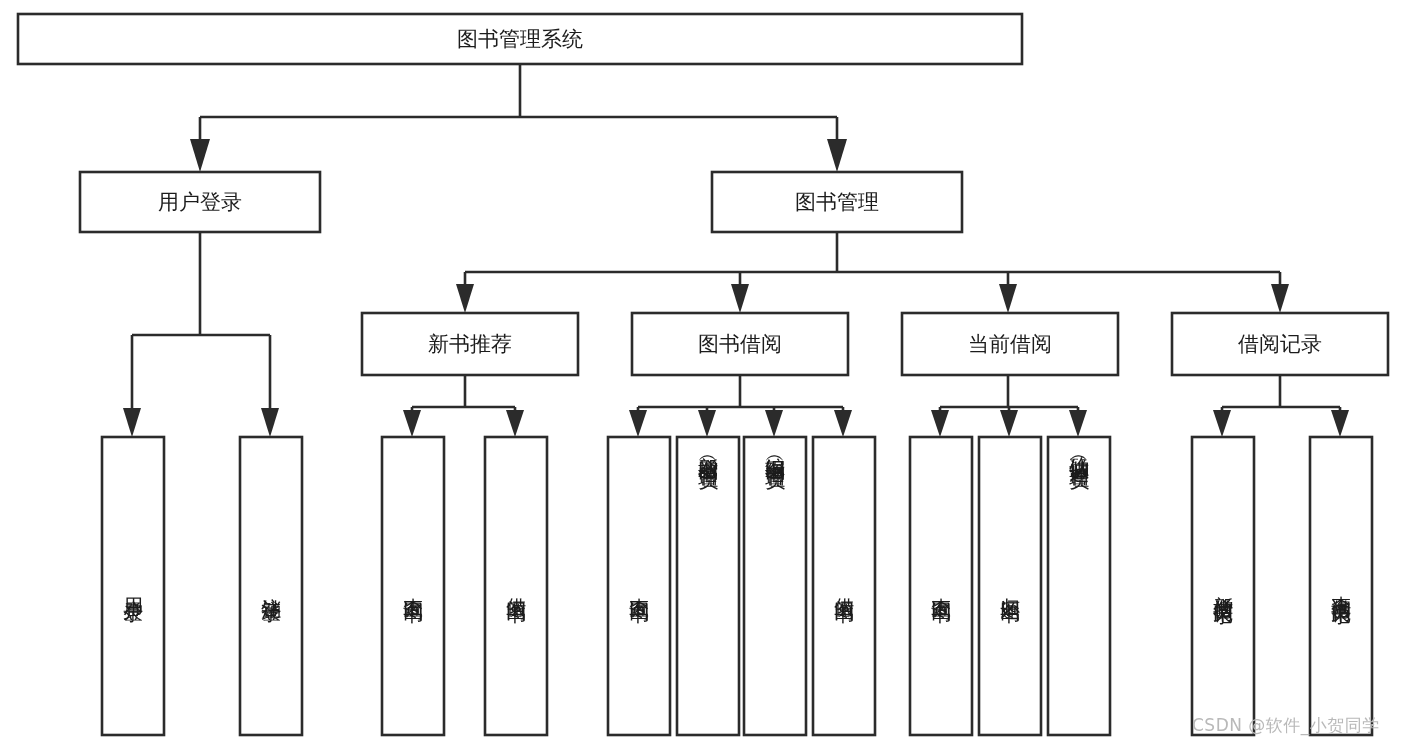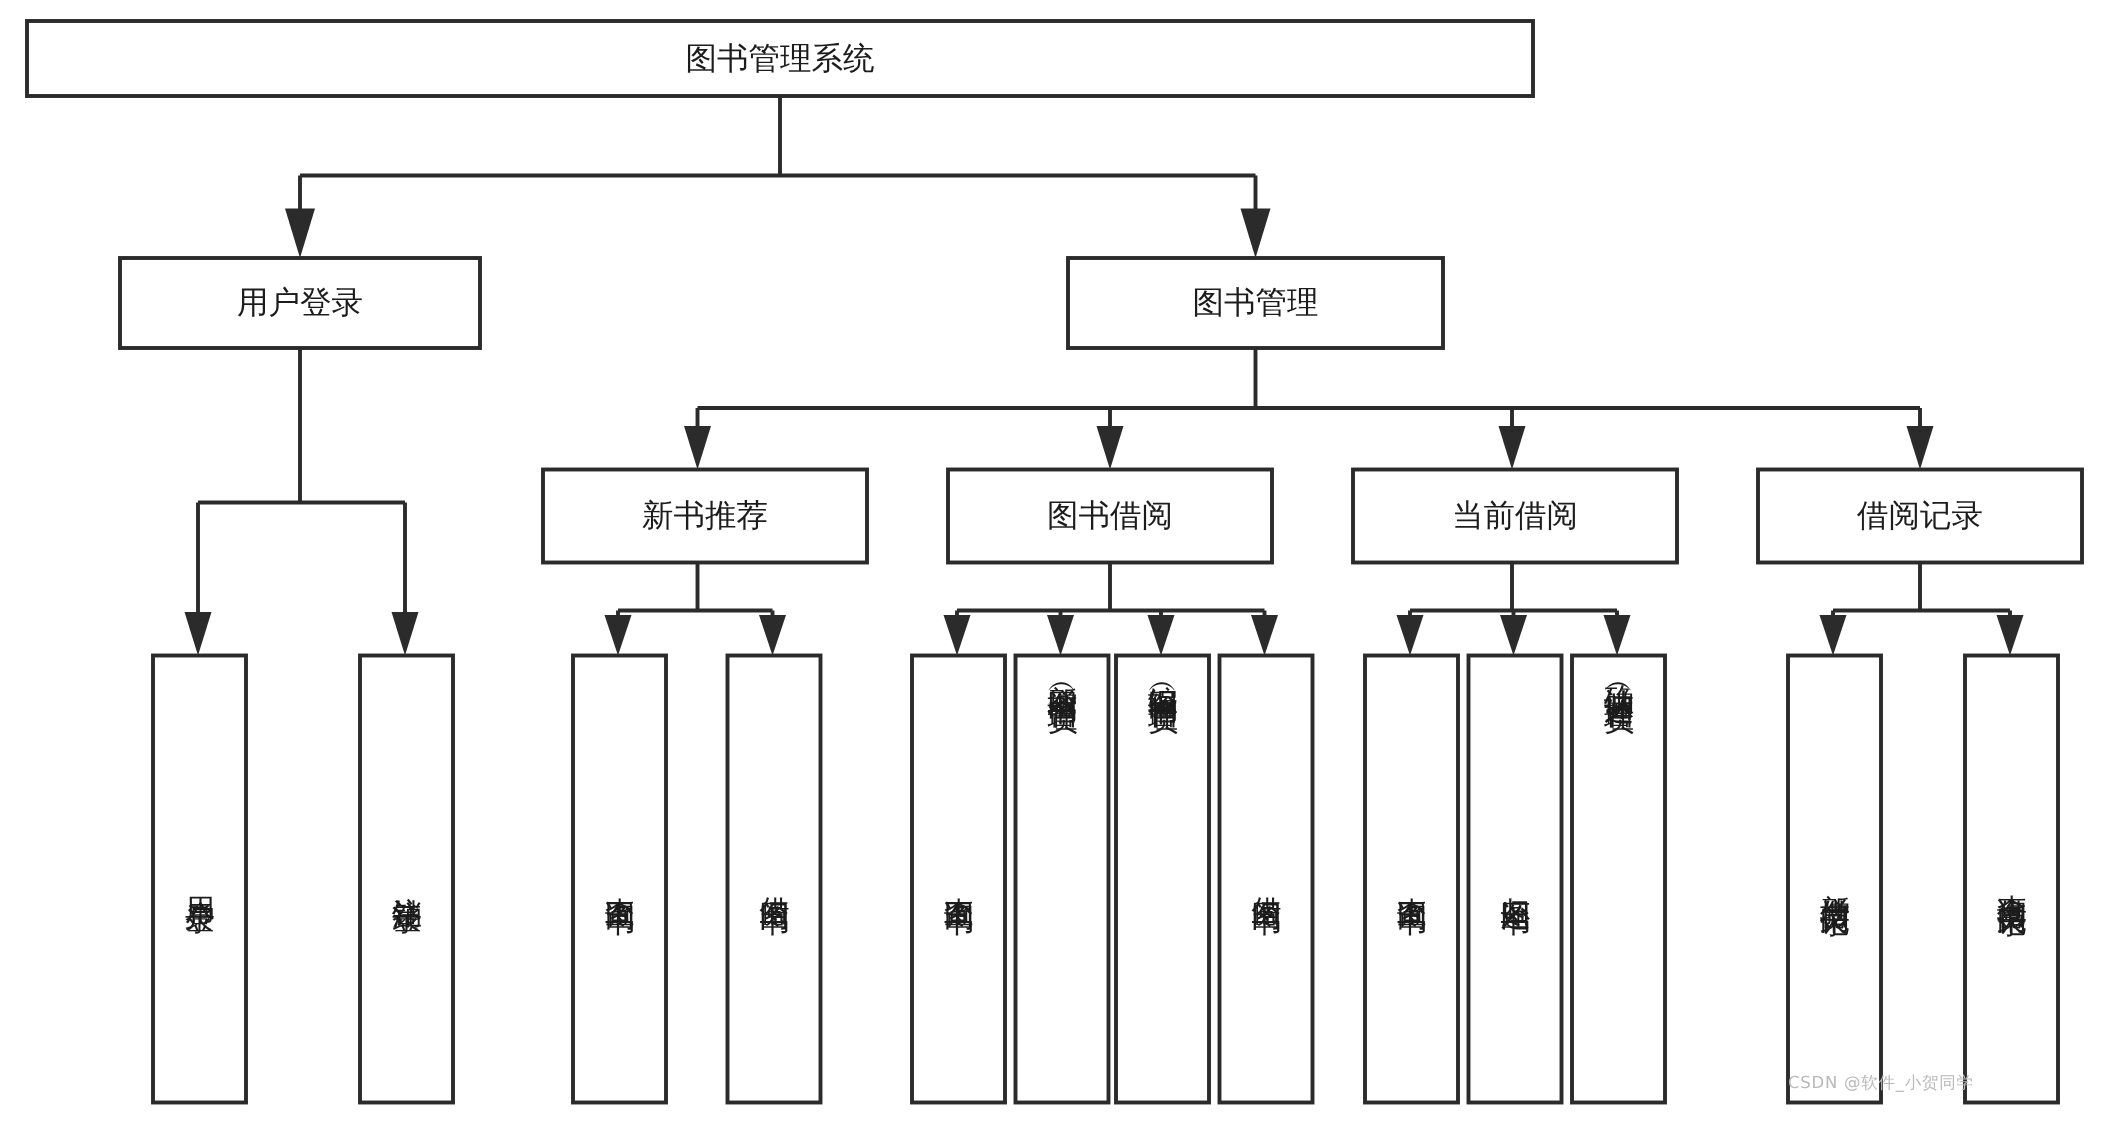--- a/index.html
+++ b/index.html
@@ -65,21 +65,21 @@
     font-size: 20px;
     line-height: 1.18;
     letter-spacing: 2px;
     color: #1c1c1c;
     white-space: nowrap;
     text-align: center;
   }
   .watermark {
     position: absolute;
     font-family: "DejaVu Sans", "Liberation Sans", sans-serif;
-    font-size: 11px;
+    font-size: 17px;
     color: #b9b9b9;
     white-space: nowrap;
     letter-spacing: 0.5px;
   }
 </style>
 </head>
 <body>
 
 <div id="diagram-root">
 

